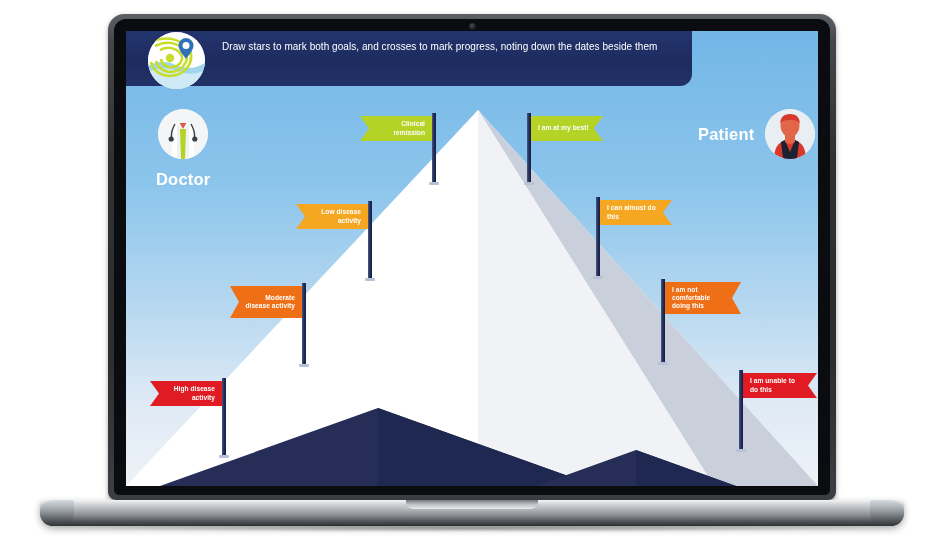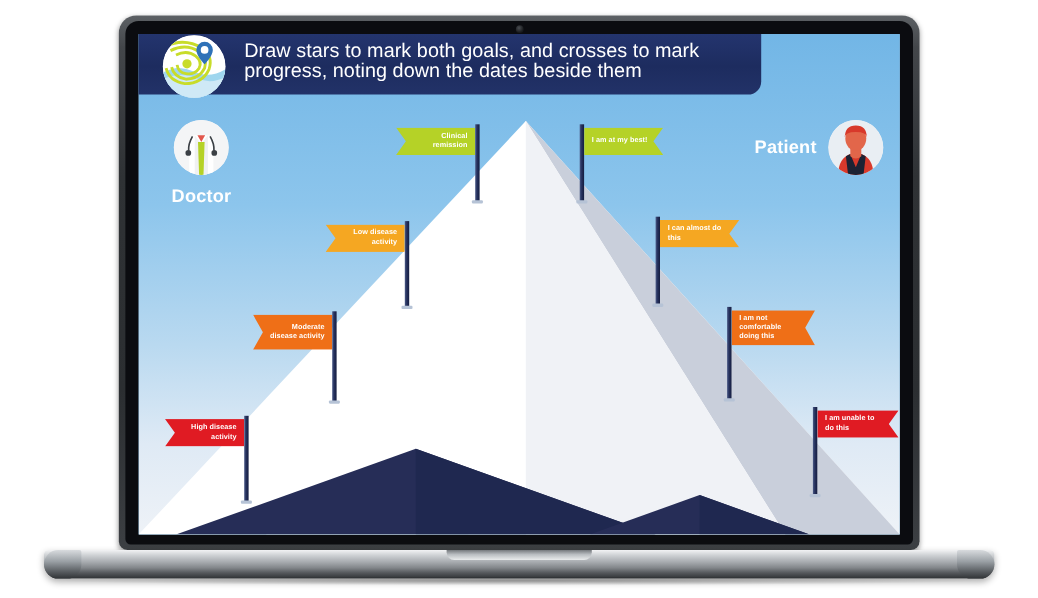--- a/index.html
+++ b/index.html
@@ -54,32 +54,32 @@
   .art svg{display:block;width:100%;height:100%;}
 
   
   .banner{
     position:absolute;left:-4px;top:-2px;width:570px;height:57px;
     background:linear-gradient(180deg,#24356f 0%,#1d2c5f 55%,#223268 100%);
     border-radius:0 0 12px 0;
   }
   .banner-text{
     position:absolute;left:100px;top:9px;width:460px;
-    color:#ffffff;font-size:18px;line-height:17.5px;letter-spacing:.05px;
+    color:#ffffff;font-size:10px;line-height:17.5px;letter-spacing:.05px;
   }
   .map-badge{
     position:absolute;left:26px;top:3px;width:57px;height:57px;border-radius:50%;
     overflow:hidden;background:#ffffff;
   }
   .map-badge svg{display:block;width:57px;height:57px;}
 
   
   .role{position:absolute;display:flex;align-items:center;gap:11px;}
   .role-doctor{left:30px;top:78px;flex-direction:column;}
-  .role-patient{left:560px;top:78px;flex-direction:row-reverse;gap:11px;}
+  .role-patient{left:572px;top:78px;flex-direction:row-reverse;gap:11px;}
   .avatar{width:50px;height:50px;border-radius:50%;overflow:hidden;background:#f3f4f6;flex:0 0 auto;}
   .avatar svg{display:block;width:50px;height:50px;}
   .role-name{color:#ffffff;font-size:16.5px;font-weight:bold;letter-spacing:.2px;}
 
   
   .flag{position:absolute;}
   .pole{position:absolute;width:4px;background:linear-gradient(90deg,#4b5a86 0%,#25305c 45%,#151d40 100%);}
   .pole-foot{position:absolute;width:10px;height:3px;background:#b6c3d6;border-radius:1px;}
   .banner-flag{
     position:absolute;display:flex;align-items:center;

